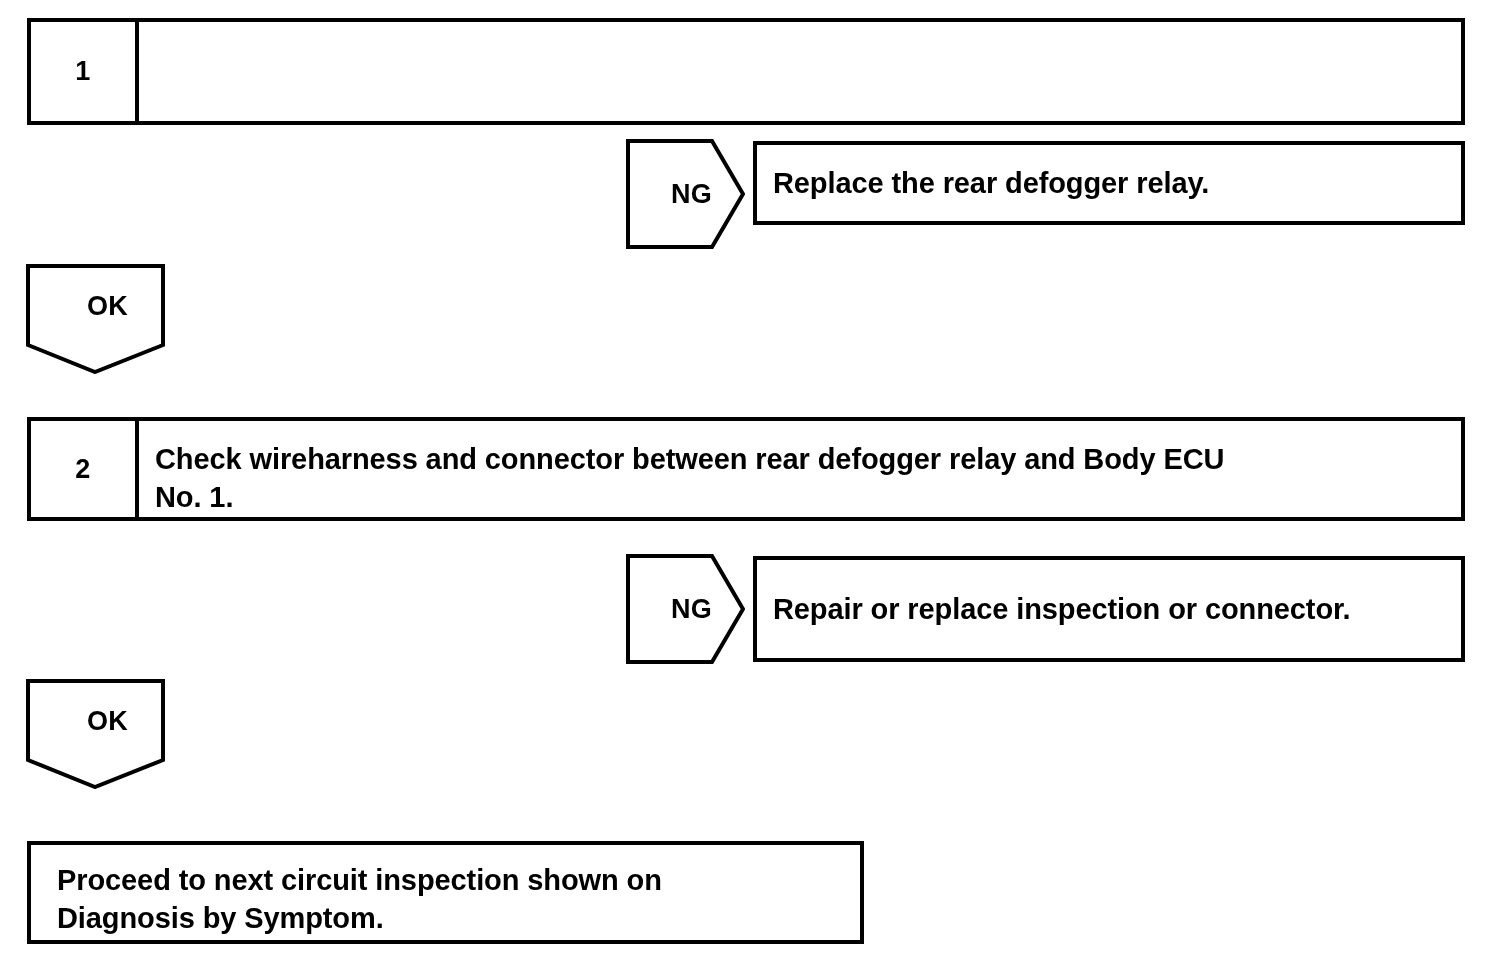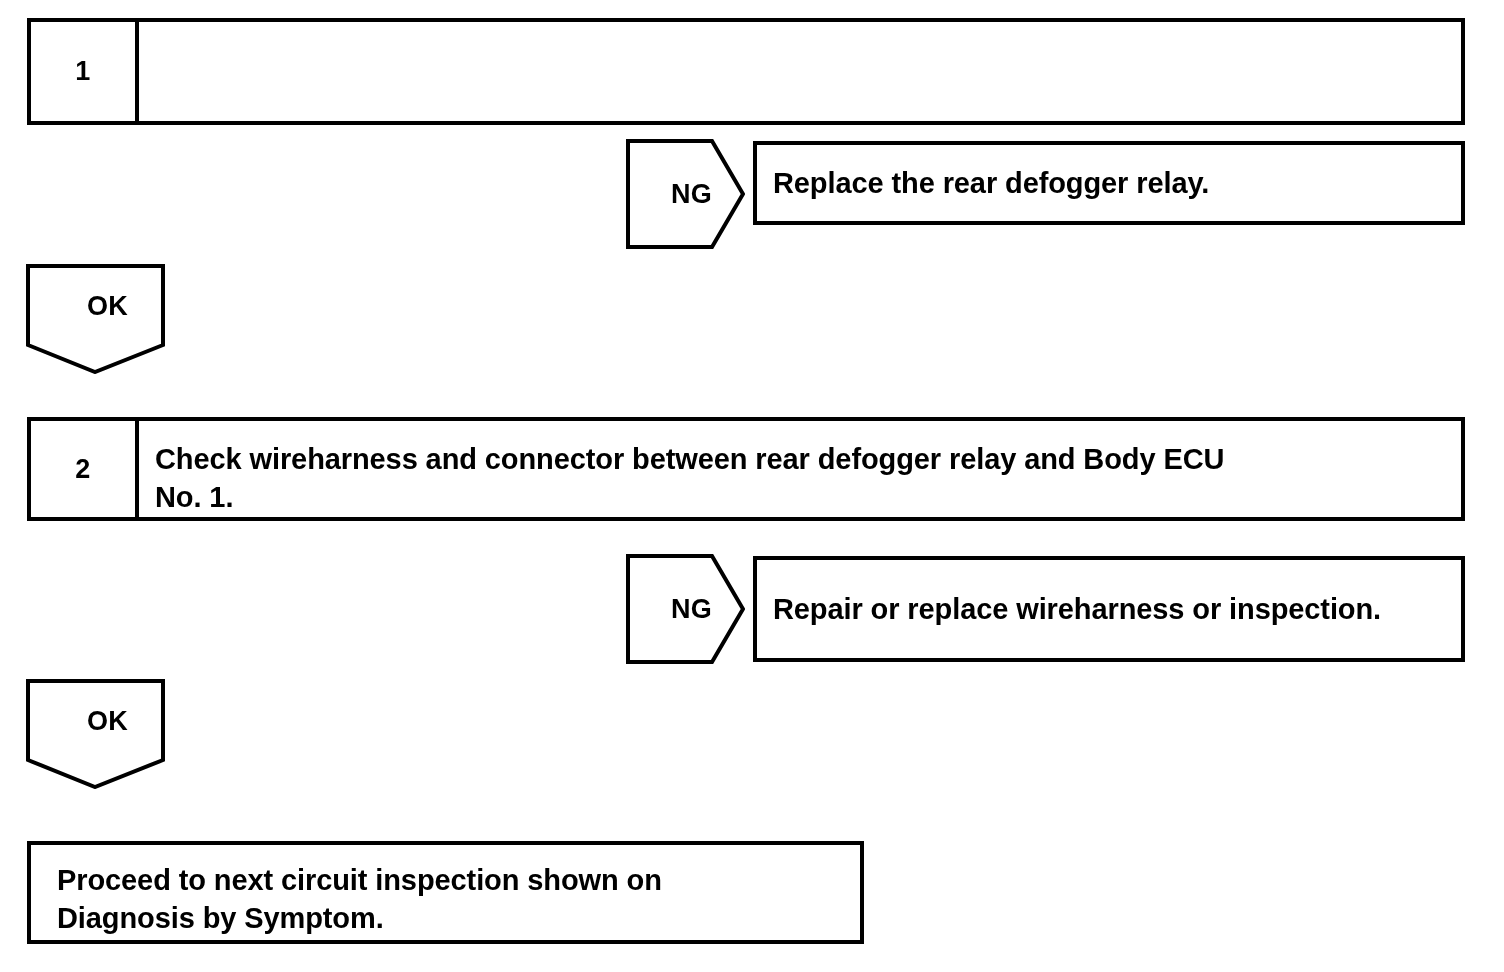--- a/index.html
+++ b/index.html
@@ -164,21 +164,21 @@
   <div class="ng-shape" style="left:626px; top:554px; width:119px; height:110px;">
     <svg width="119" height="110" viewBox="0 0 119 110">
       <polygon points="2,2 86,2 117,55 86,108 2,108" fill="#ffffff" stroke="#000000" stroke-width="4"></polygon>
     </svg>
     <div class="ng-label">
       <span>NG</span>
     </div>
   </div>
 
   <div class="result-box" style="left:753px; top:556px; width:712px; height:106px;">
-    <span class="result-text">Repair or replace wireharness or inspection.</span>
+    <span class="result-text">Repair or replace inspection or connector.</span>
   </div>
 
   <div class="ok-shape" style="left:26px; top:679px; width:139px; height:110px;">
     <svg width="139" height="110" viewBox="0 0 139 110">
       <polygon points="2,2 137,2 137,81 69,108 2,81" fill="#ffffff" stroke="#000000" stroke-width="4"></polygon>
     </svg>
     <div class="ok-label">
       <span>OK</span>
     </div>
   </div>

